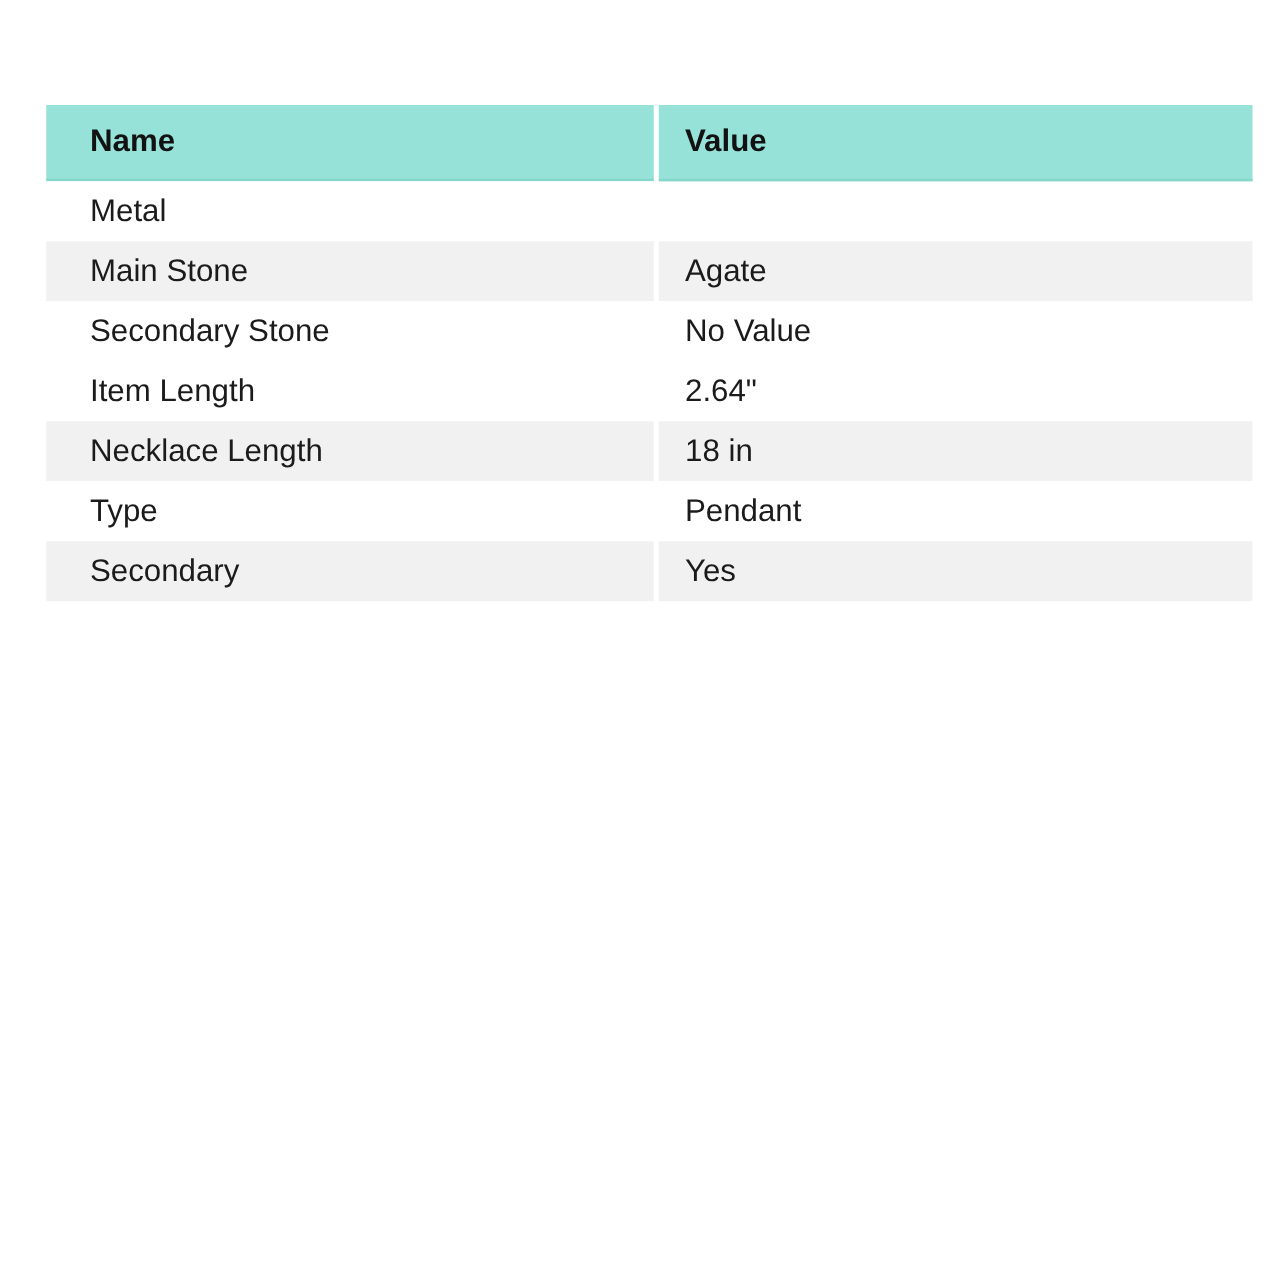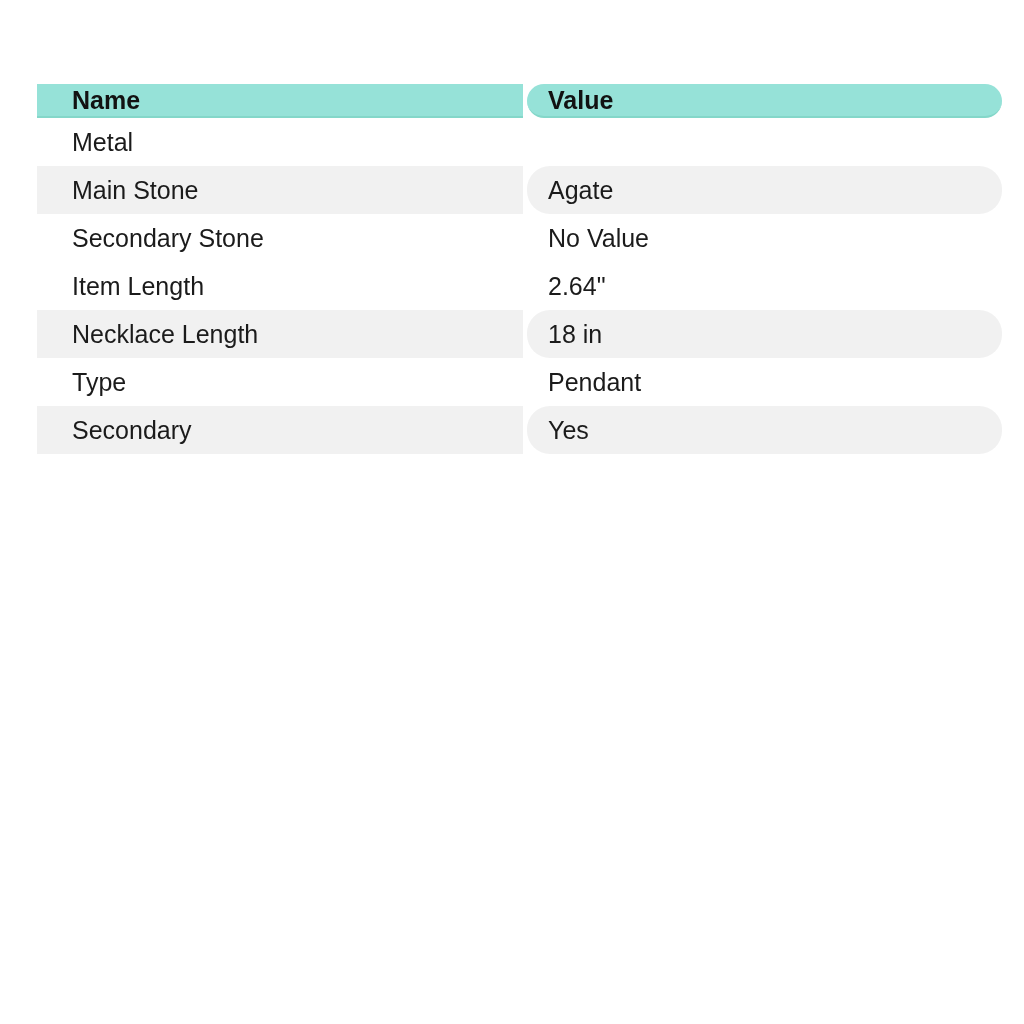--- a/index.html
+++ b/index.html
@@ -34,22 +34,22 @@
     display:flex;
     align-items:center;
     font-size:25px;
     line-height:1;
     background:#ffffff;
     box-sizing:border-box;
     white-space:nowrap;
     overflow:hidden;
   }
   .cell.name{padding-left:35px;}
-  .cell.value{padding-left:21px;border-radius:23px;}
-  .row.header{height:34px;}
+  .cell.value{padding-left:21px;}
+  .row.header{height:61px;}
   .row.header .cell{
     background:var(--header-bg);
     border-bottom:2px solid var(--header-border);
     font-weight:bold;
     color:#121212;
   }
   .row.datarow{height:48px;}
   .row.datarow.alt .cell{background:var(--alt-bg);}
 </style>
 </head>

